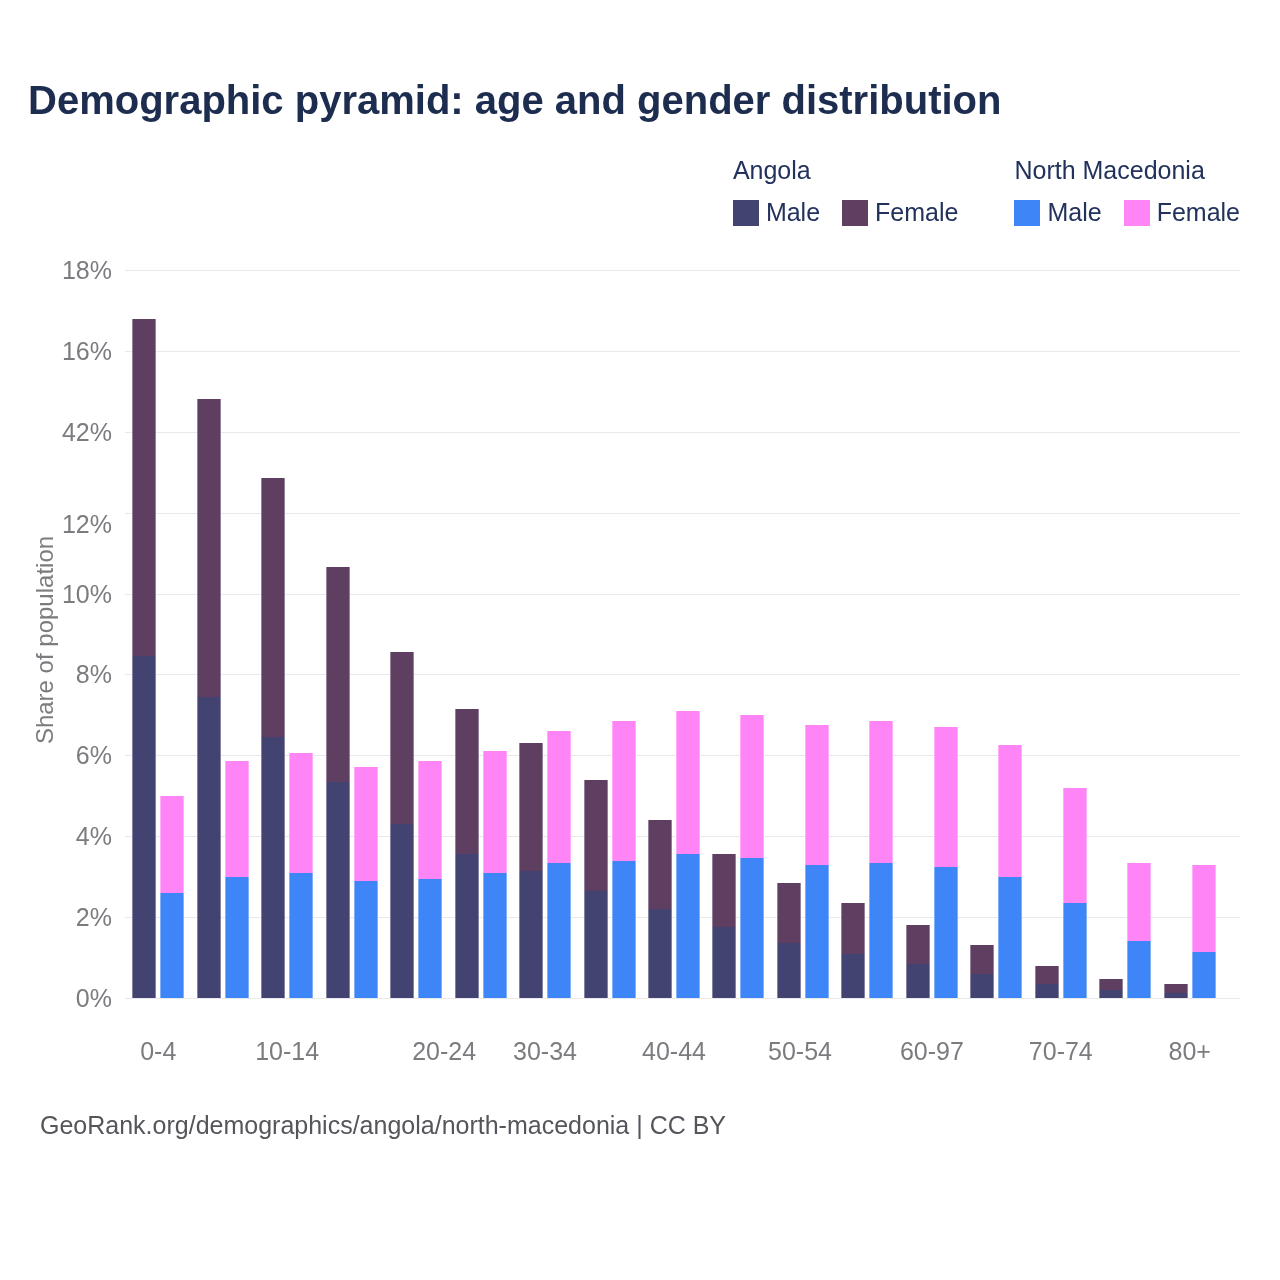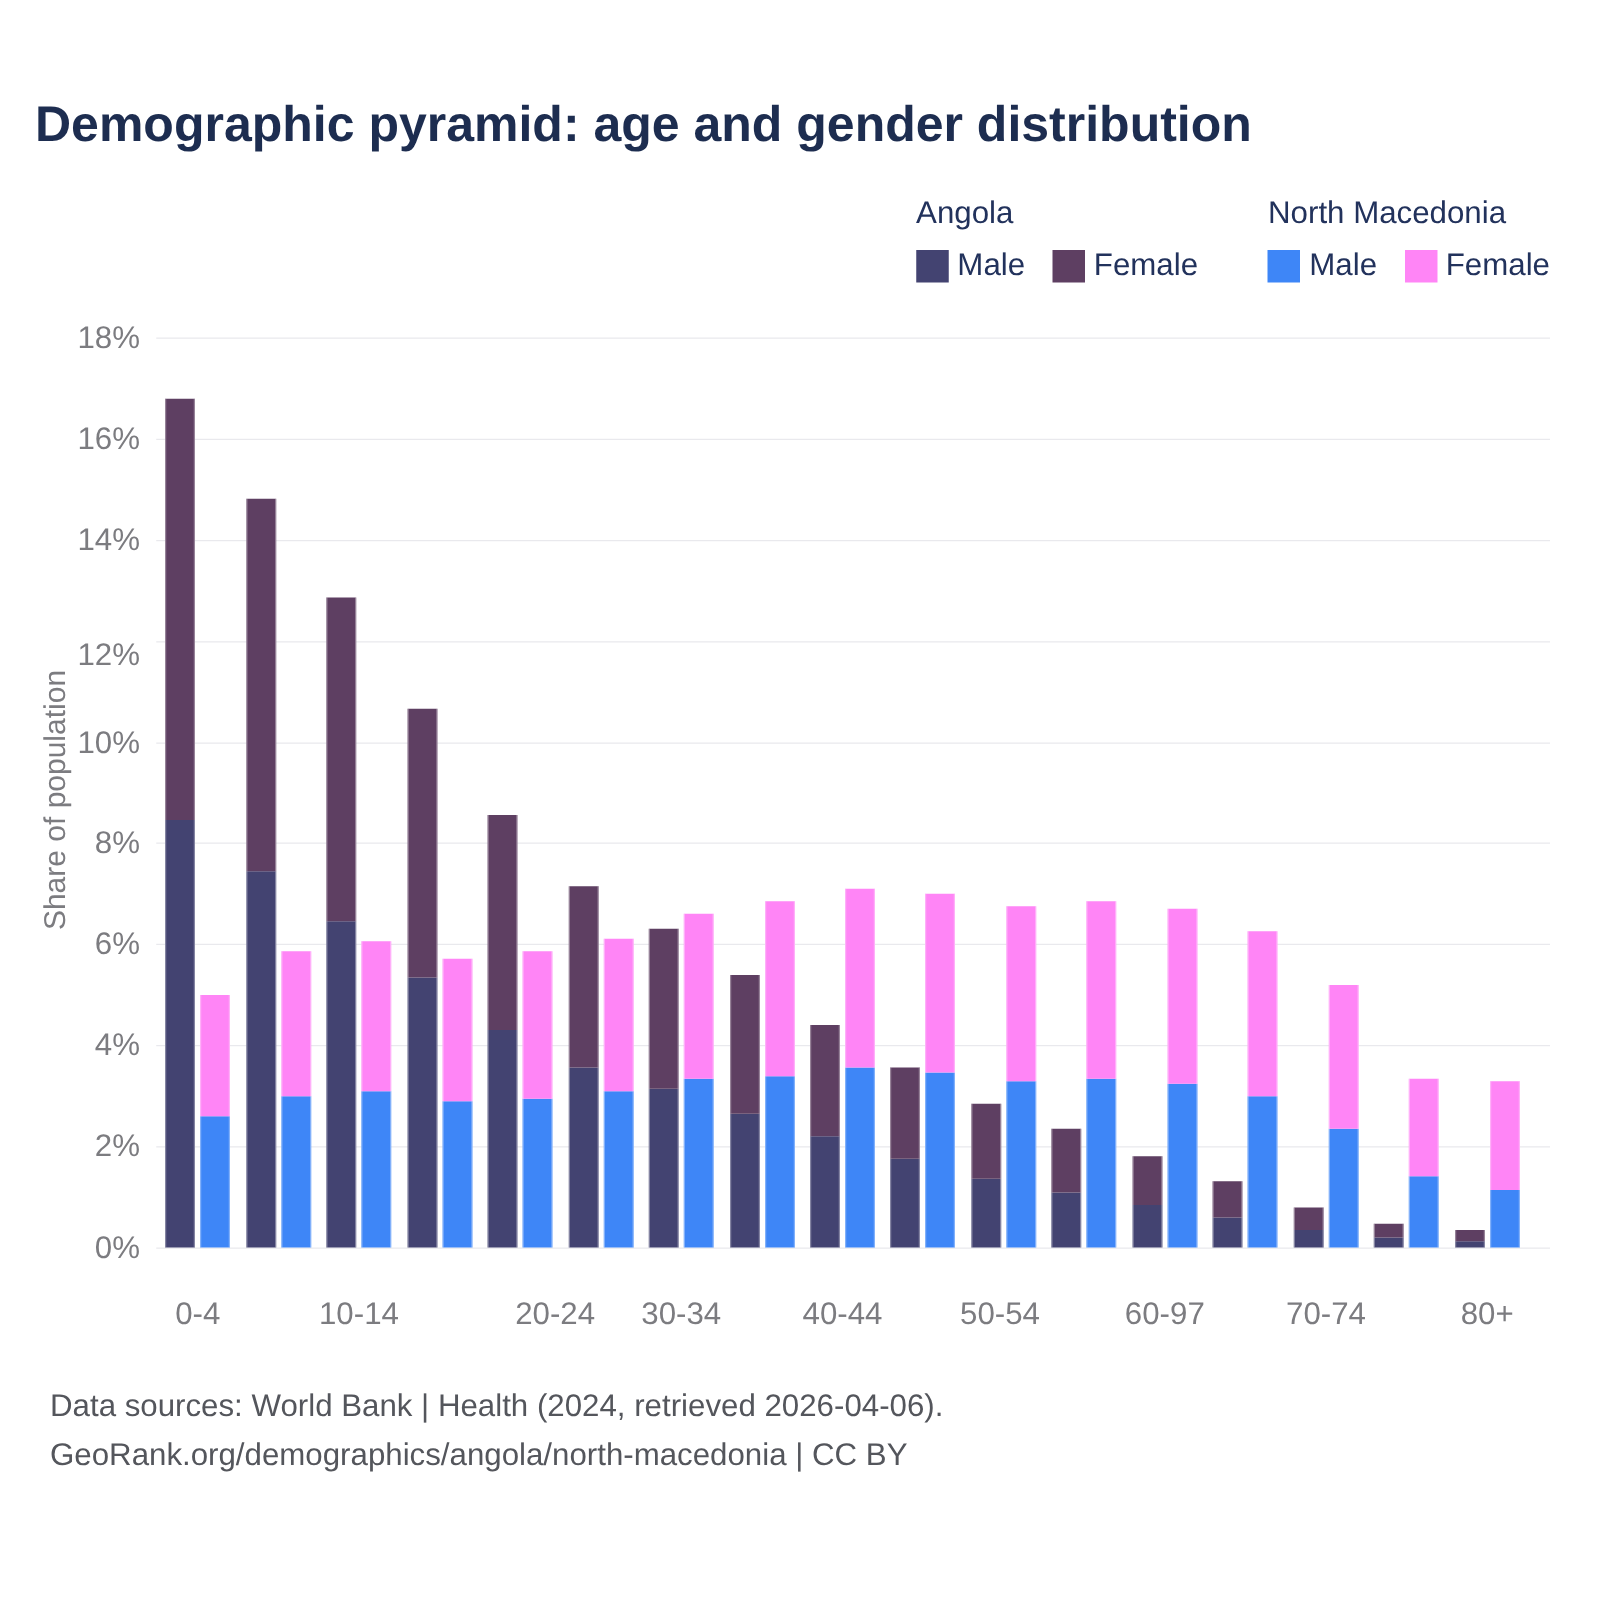--- a/index.html
+++ b/index.html
@@ -83,21 +83,21 @@
 
 <div id="ylabel">Share of population</div>
 <div id="yaxis">
     <div class="ytick" style="top: 714px;">0%</div>
     <div class="ytick" style="top: 633.111px;">2%</div>
     <div class="ytick" style="top: 552.222px;">4%</div>
     <div class="ytick" style="top: 471.333px;">6%</div>
     <div class="ytick" style="top: 390.444px;">8%</div>
     <div class="ytick" style="top: 309.556px;">10%</div>
     <div class="ytick" style="top: 240px;">12%</div>
-    <div class="ytick" style="top: 147.778px;">14%</div>
+    <div class="ytick" style="top: 147.778px;">42%</div>
     <div class="ytick" style="top: 66.8889px;">16%</div>
     <div class="ytick" style="top: -14px;">18%</div>
   </div>
 <div id="plot">
     <div class="gridline" style="top: 728px;"></div>
     <div class="gridline" style="top: 647.111px;"></div>
     <div class="gridline" style="top: 566.222px;"></div>
     <div class="gridline" style="top: 485.333px;"></div>
     <div class="gridline" style="top: 404.444px;"></div>
     <div class="gridline" style="top: 323.556px;"></div>
@@ -180,15 +180,14 @@
     <div class="xtick" style="left: 231.118px; text-align: right;">20-24</div>
     <div class="xtick" style="left: 360.059px;">30-34</div>
     <div class="xtick" style="left: 489px;">40-44</div>
     <div class="xtick" style="left: 615px;">50-54</div>
     <div class="xtick" style="left: 746.882px;">60-97</div>
     <div class="xtick" style="left: 875.824px;">70-74</div>
     <div class="xtick" style="left: 1004.76px;">80+</div>
   </div>
 
 <div class="footer">
-  <div>Data sources: World Bank | Health (2024, retrieved 2026-04-06).</div>
   <div>GeoRank.org/demographics/angola/north-macedonia | CC BY</div>
 </div>
 
 </body></html>

